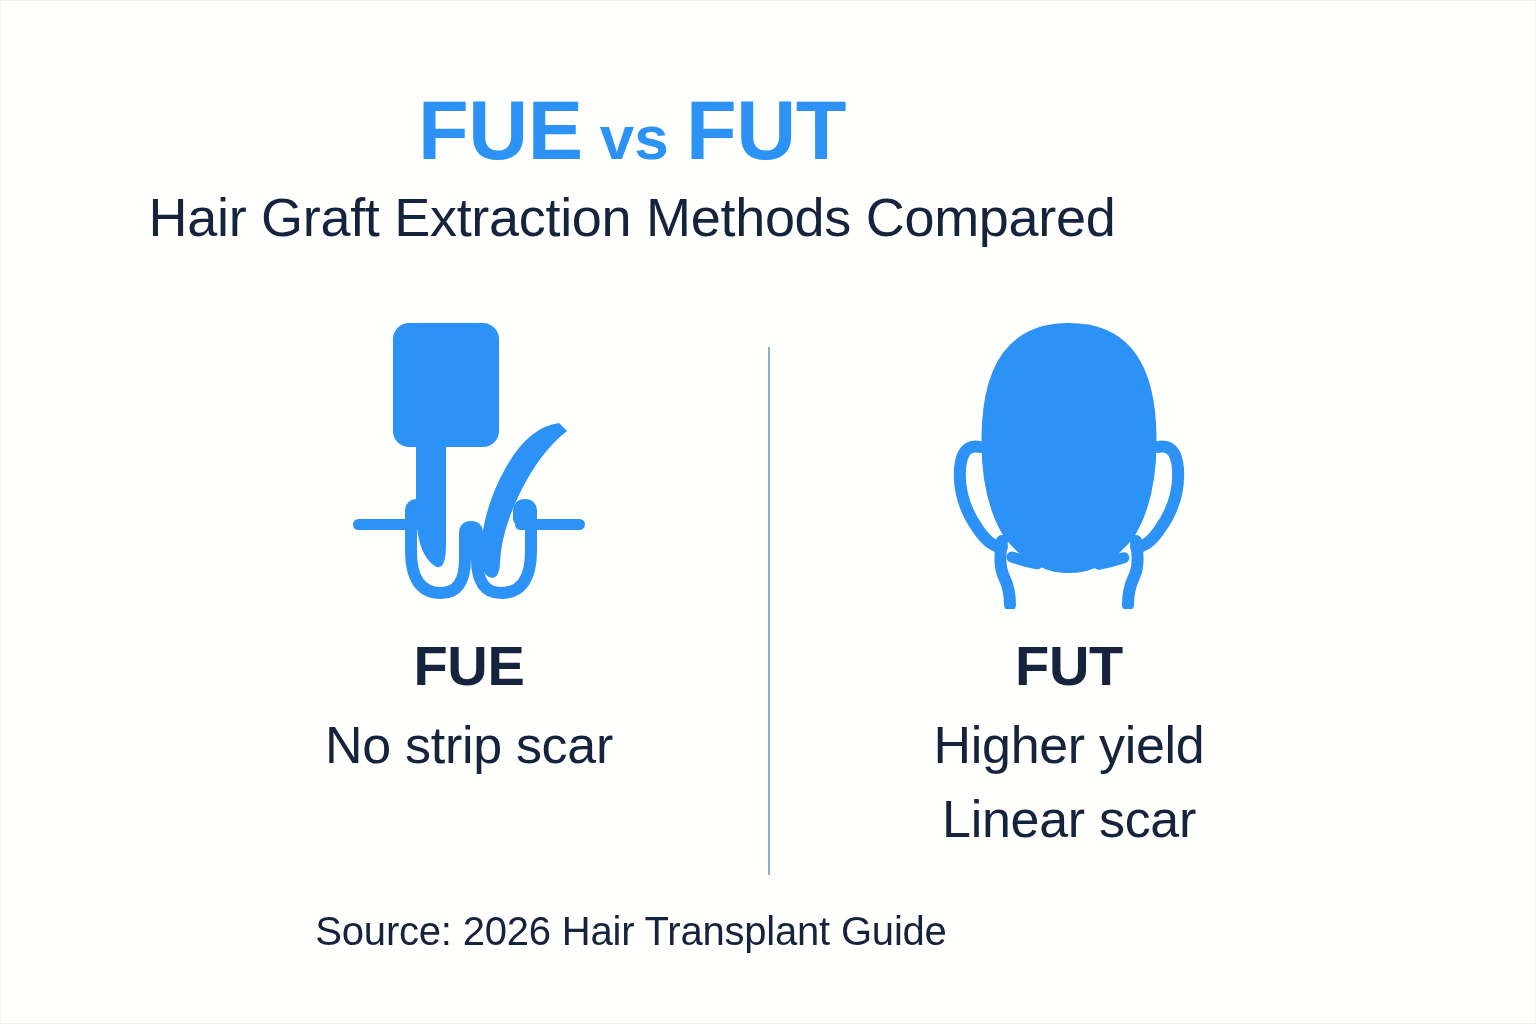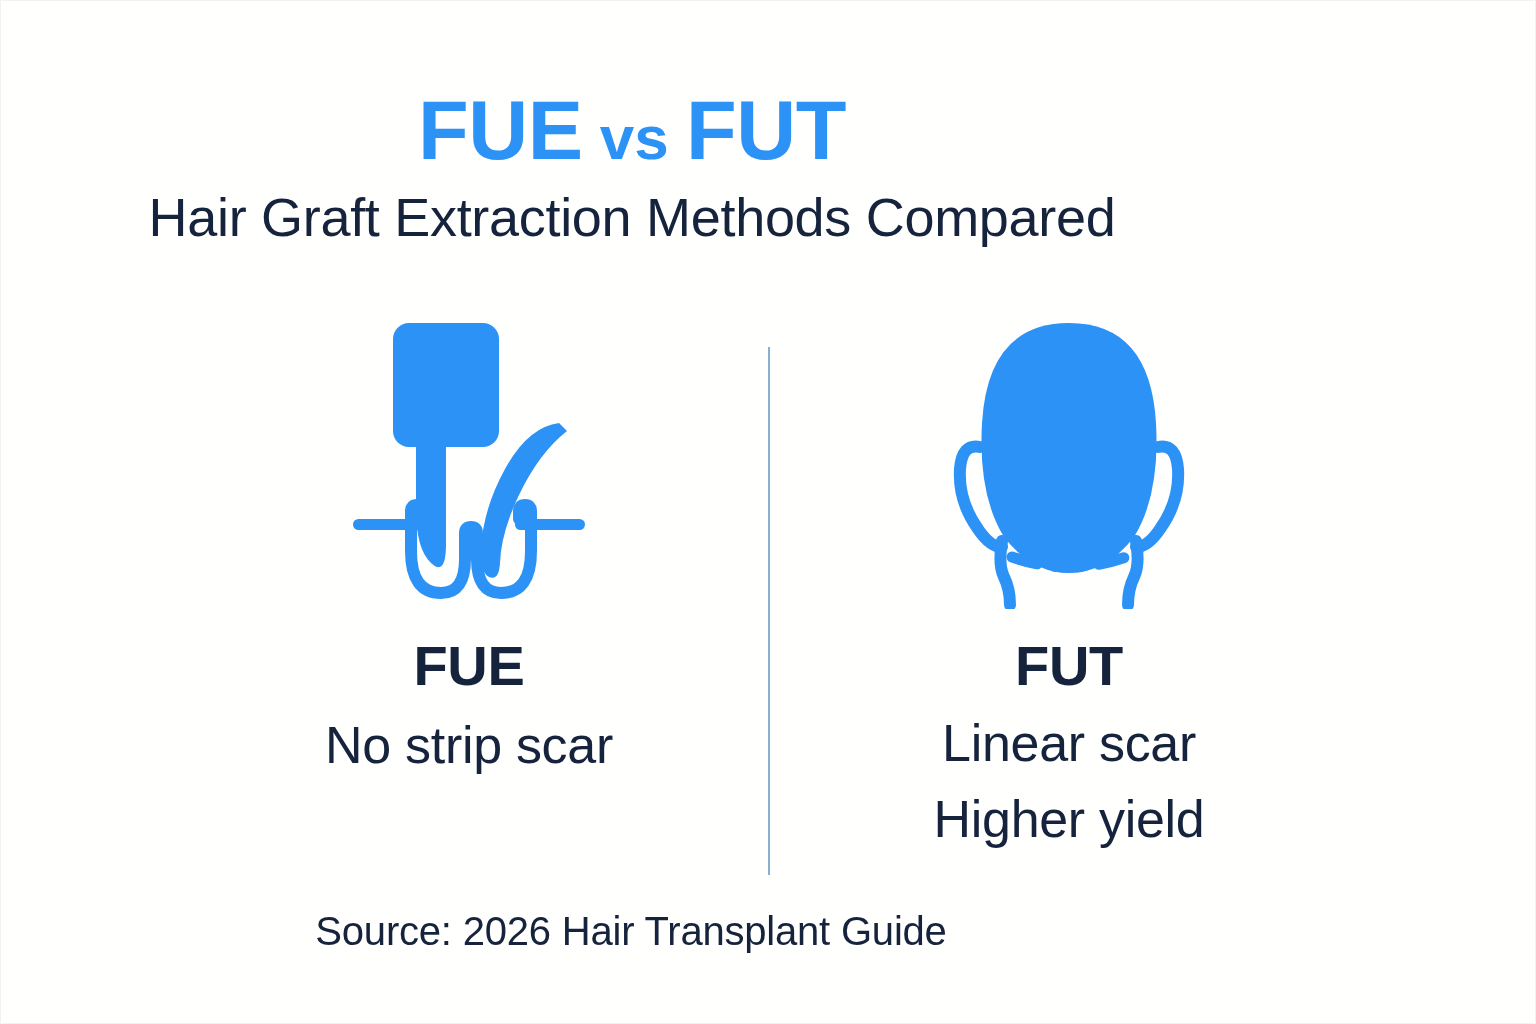--- a/index.html
+++ b/index.html
@@ -188,21 +188,21 @@
                    Q 44 4 125 4 Z" fill="#2d92f5"></path>
 
           <path d="M 58 222 Q 54 246 60 258 Q 66 270 66 286" fill="none" stroke="#2d92f5" stroke-width="12" stroke-linecap="round" stroke-linejoin="round"></path>
 
           <path d="M 192 222 Q 196 246 190 258 Q 184 270 184 286" fill="none" stroke="#2d92f5" stroke-width="12" stroke-linecap="round" stroke-linejoin="round"></path>
 
           <path d="M 68 238 Q 125 258 182 238" fill="none" stroke="#2d92f5" stroke-width="11" stroke-linecap="round" stroke-dasharray="26 18"></path>
         </svg>
       </div>
       <div class="method-name">FUT</div>
+      <div class="feature">Higher yield</div>
       <div class="feature second">Linear scar</div>
-      <div class="feature">Higher yield</div>
     </div>
 
   </div>
 
   <div class="source">Source: 2026 Hair Transplant Guide</div>
 
 </div>
 
 </body></html>

